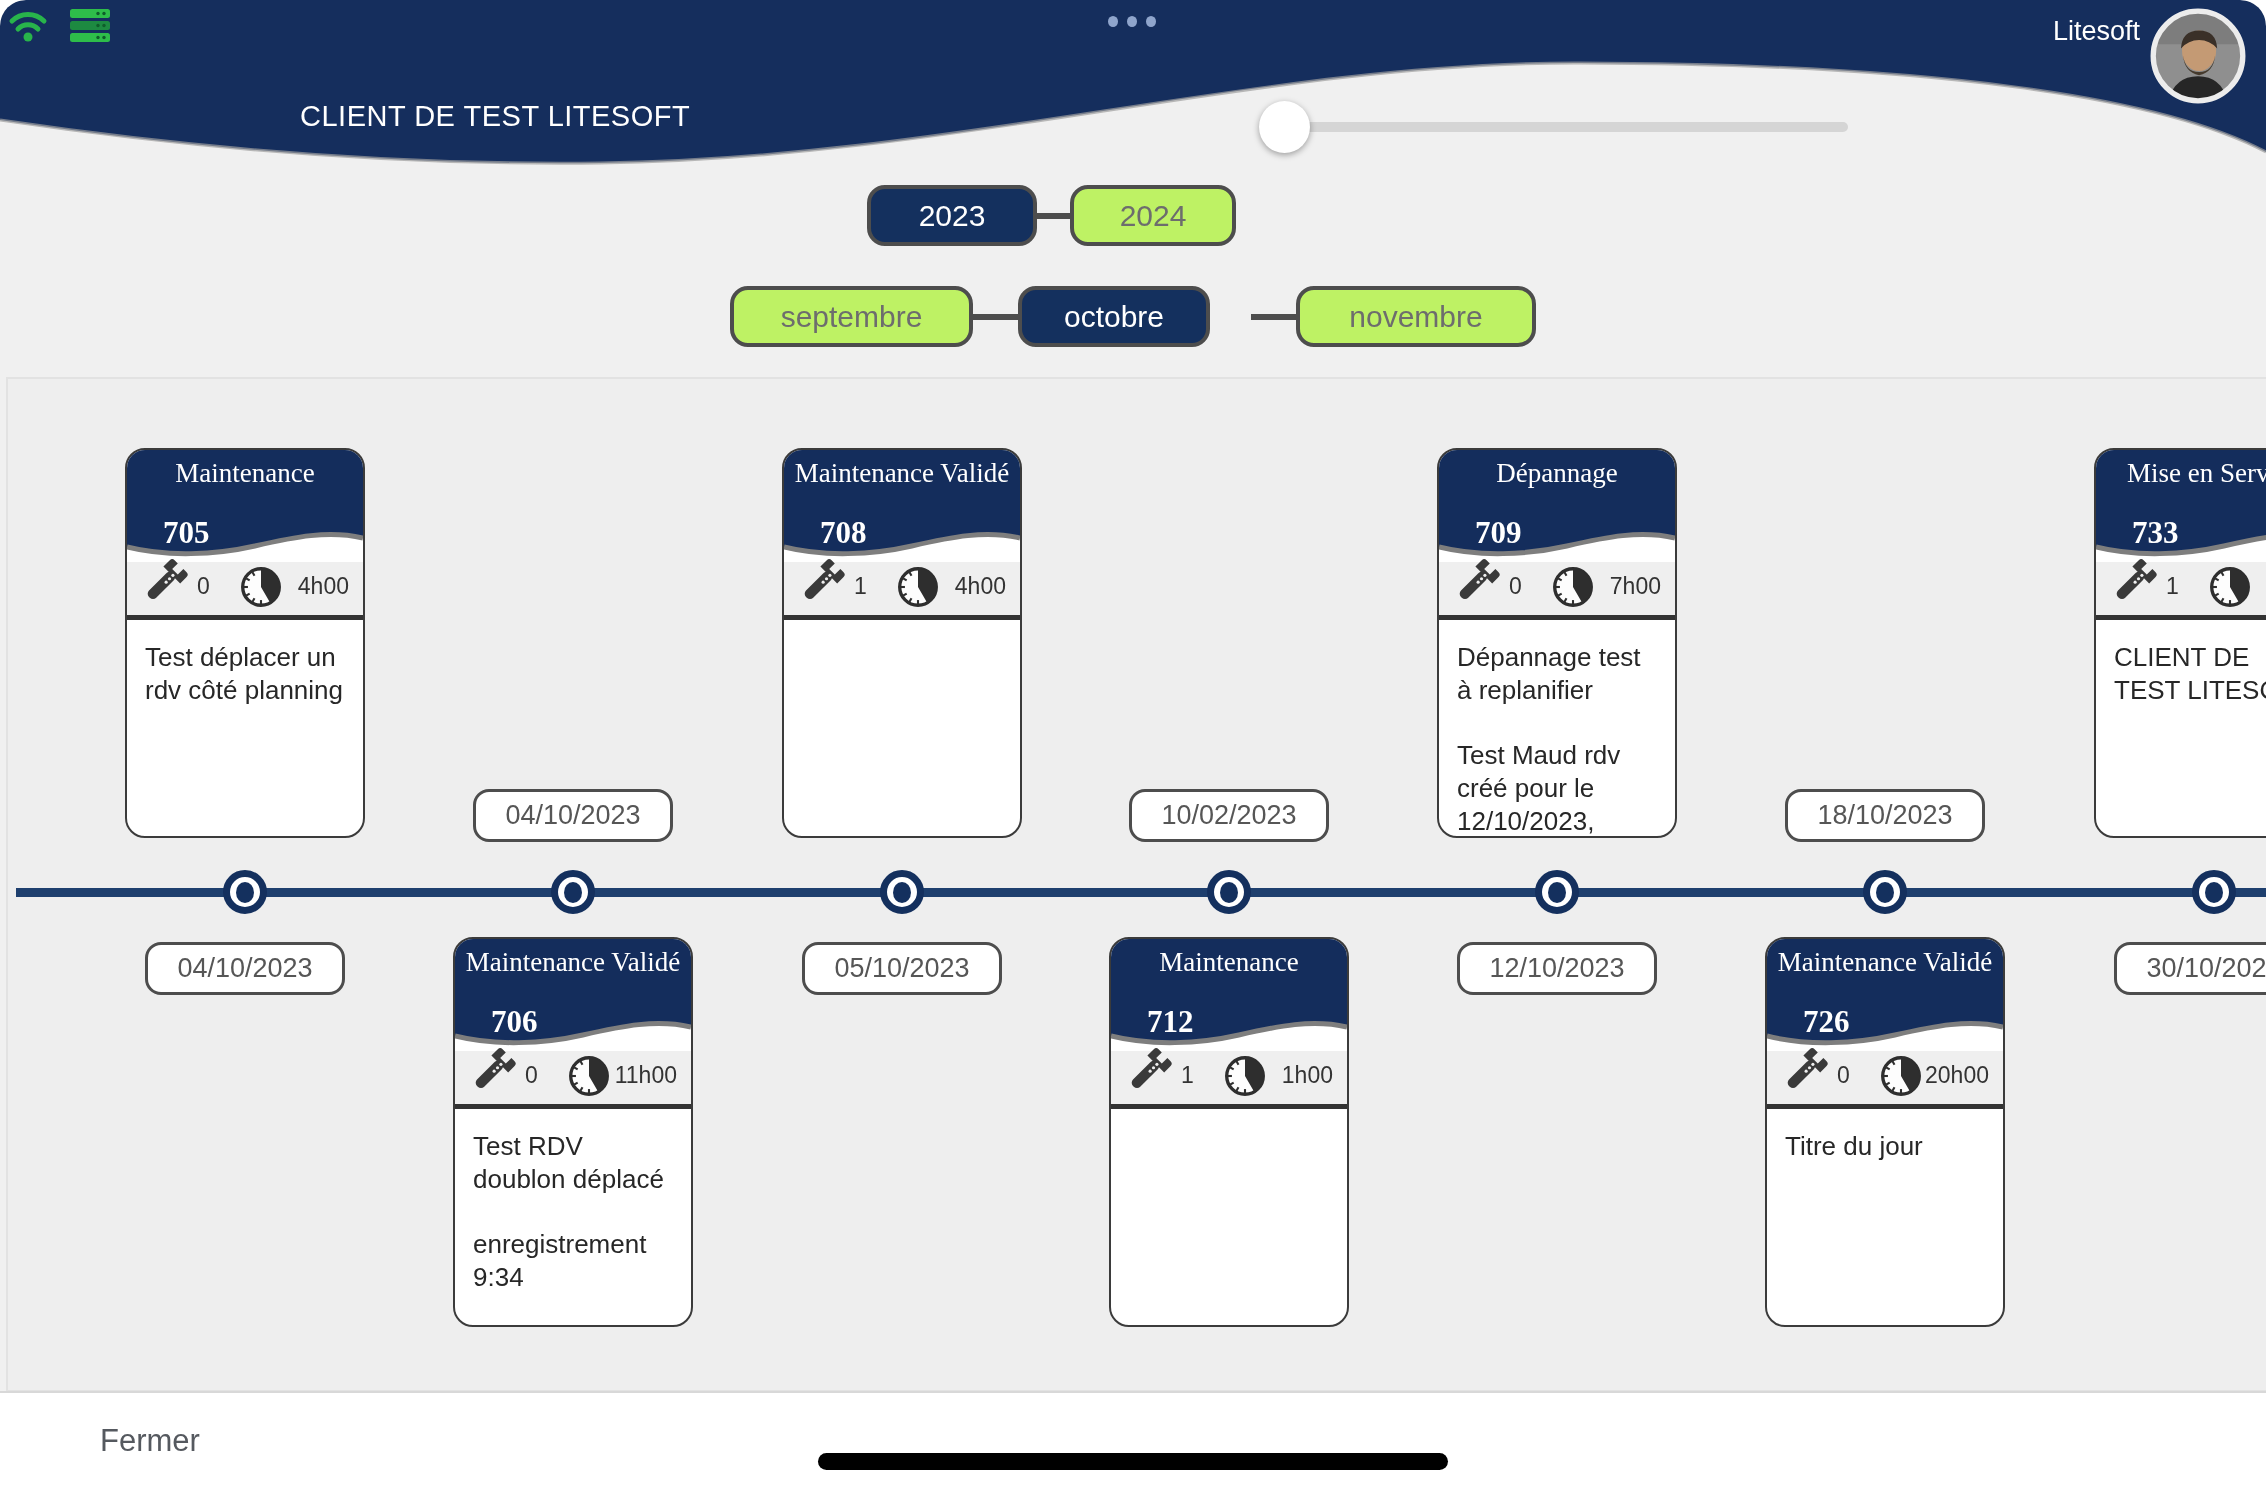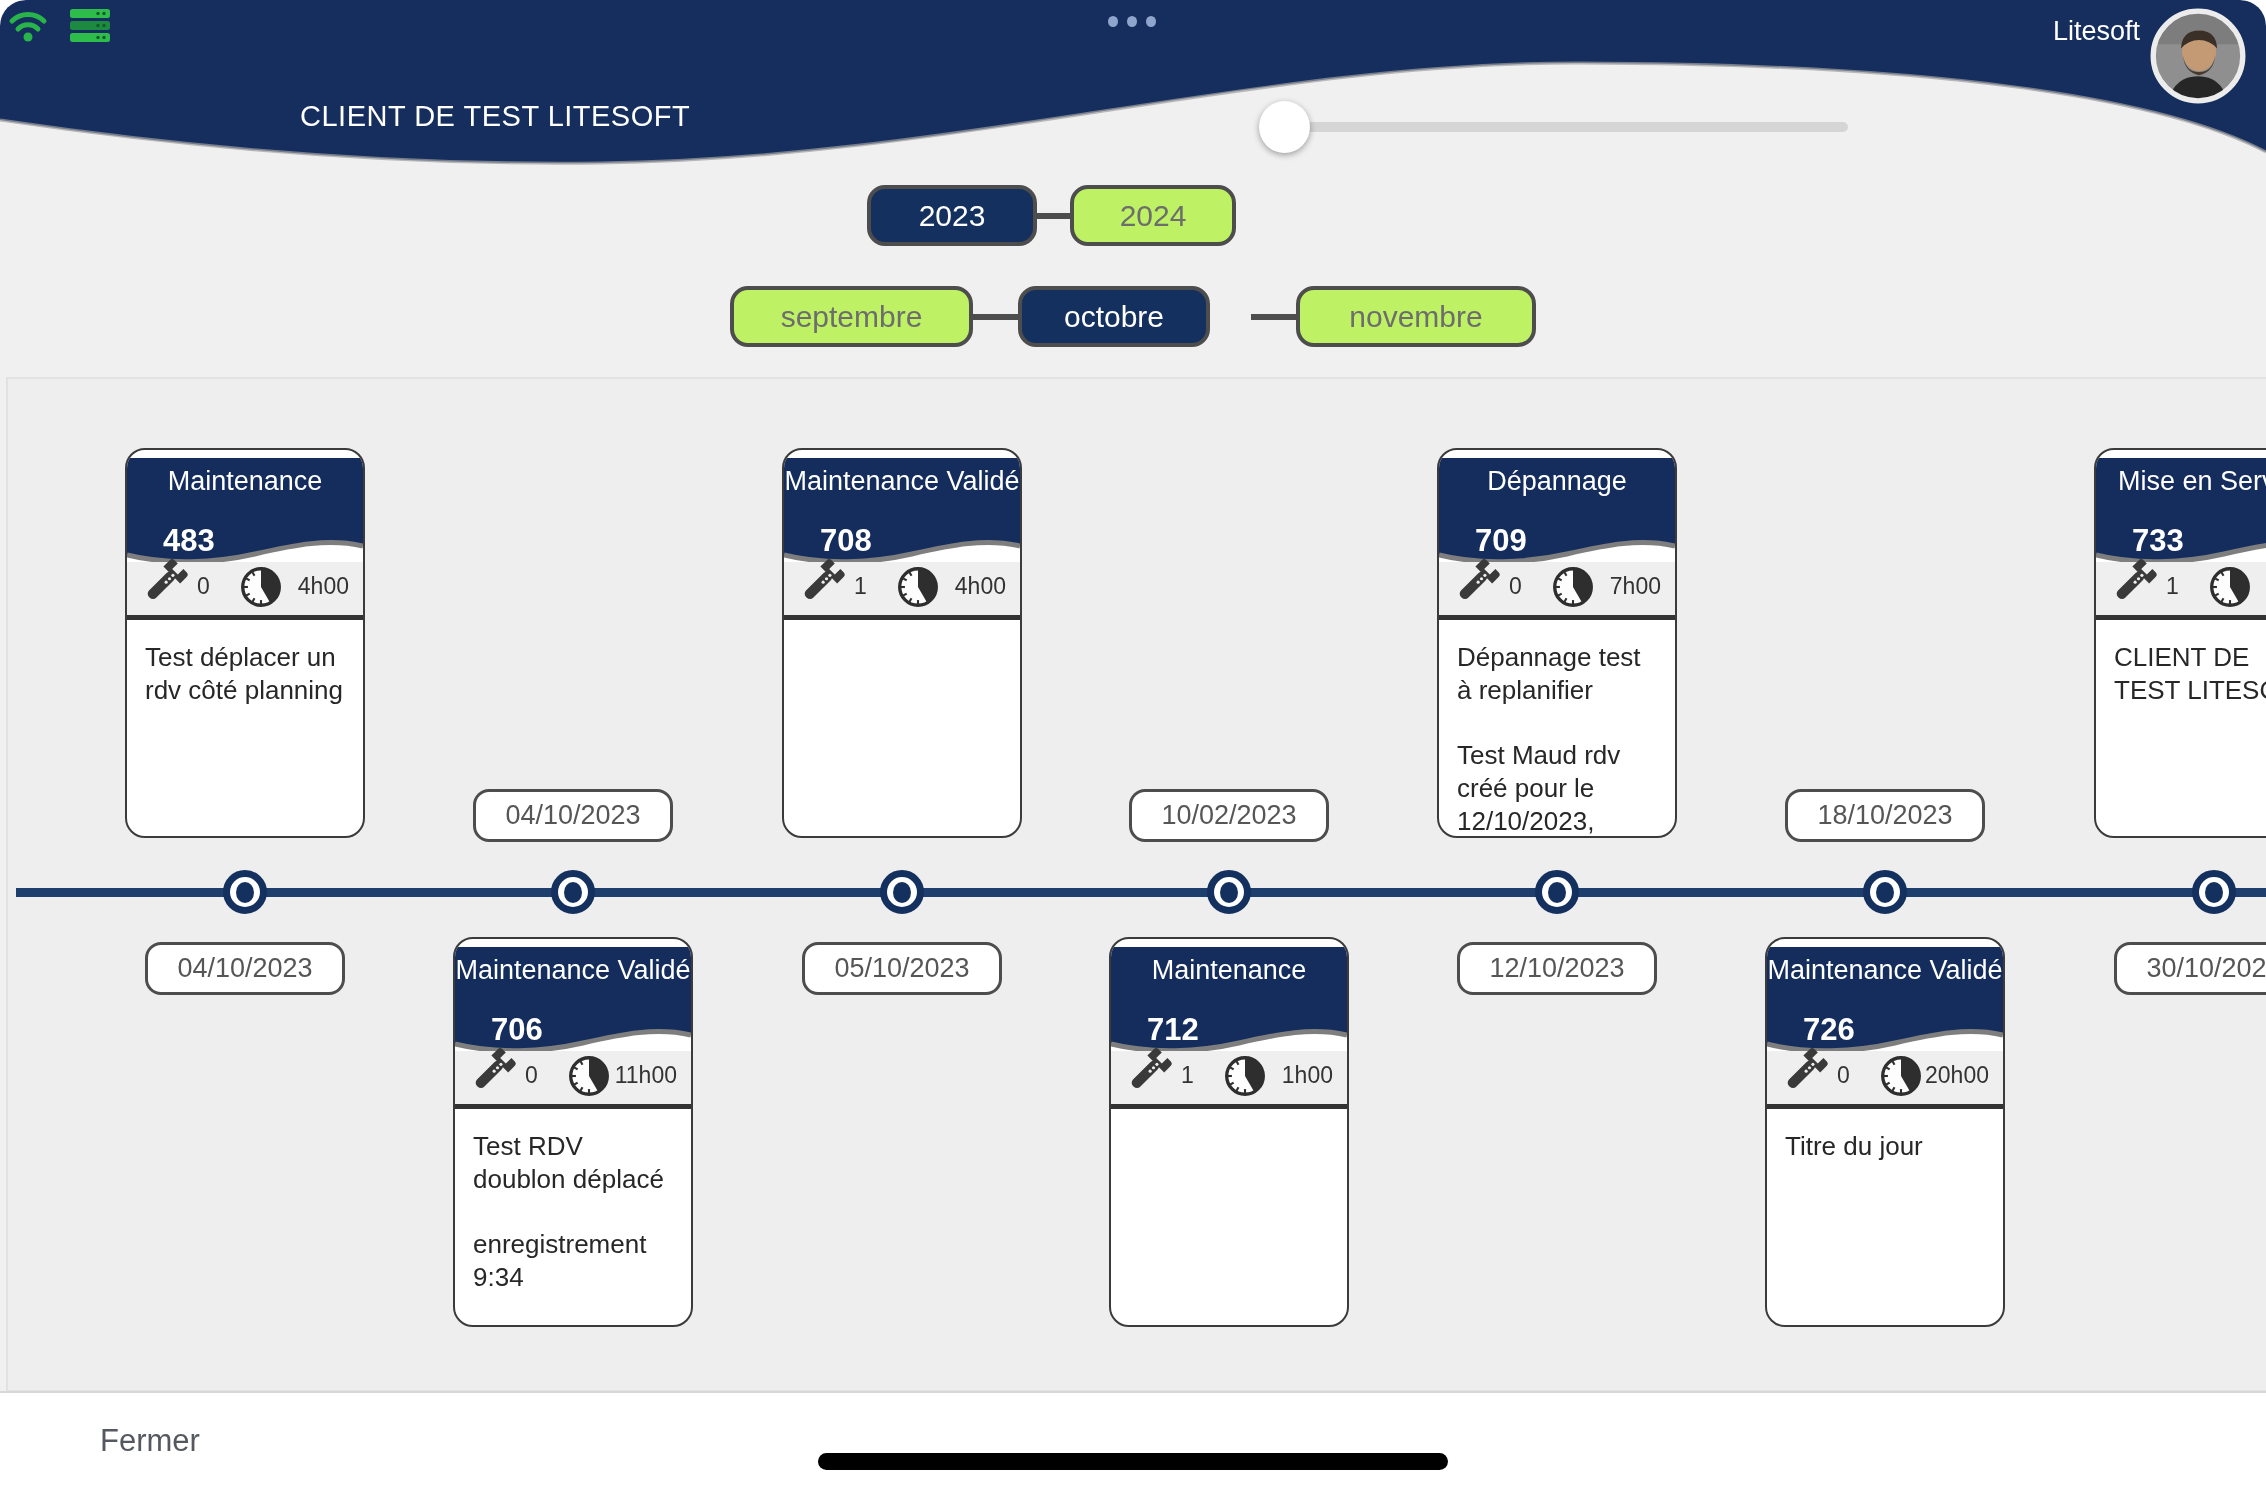--- a/index.html
+++ b/index.html
@@ -42,21 +42,21 @@
   .node.ev0{left:223px}.node.ev1{left:551px}.node.ev2{left:880px}.node.ev3{left:1207px}.node.ev4{left:1535px}.node.ev5{left:1863px}.node.ev6{left:2192px}
 
   .date-pill{position:absolute;box-sizing:border-box;width:200px;height:53px;background:#fff;border:3px solid #4d4d4d;border-radius:16px;color:#565656;font-size:27px;display:flex;align-items:center;justify-content:center;}
   .date-pill.above{top:789px}.date-pill.below{top:942px}
   .date-pill.ev0{left:145px}.date-pill.ev1{left:473px}.date-pill.ev2{left:802px}.date-pill.ev3{left:1129px}.date-pill.ev4{left:1457px}.date-pill.ev5{left:1785px}.date-pill.ev6{left:2114px}
 
   
   .card{position:absolute;width:240px;height:390px;box-sizing:border-box;background:#fff;border:2.5px solid #3b3b3b;border-radius:20px;overflow:hidden;}
   .card.above{top:448px}.card.below{top:937px}
   .card.ev0{left:125px}.card.ev1{left:453px}.card.ev2{left:782px}.card.ev3{left:1109px}.card.ev4{left:1437px}.card.ev5{left:1765px}.card.ev6{left:2094px}
-  .card-head{position:absolute;left:0;top:8px;width:100%;height:132px;}
+  .card-head{position:absolute;left:0;top:0;width:100%;height:132px;font-family:Liberation Serif, serif;}
   .head-wave{position:absolute;left:0;top:0;width:100%;height:112px;}
   .card-type{position:absolute;left:0;top:7px;width:100%;text-align:center;color:#fff;font-size:27px;line-height:1.22;}
   .card-id{position:absolute;left:36px;top:65px;color:#fff;font-size:31px;font-weight:bold;}
   .card-stats{position:absolute;left:0;top:112px;width:100%;height:58px;box-sizing:border-box;background:#efefef;border-bottom:5px solid #333;display:flex;align-items:center;padding:0 12px 4px 12px;}
   .wrench{width:52px;height:52px;margin-top:-12px;flex:0 0 auto;}
   .stat-count{font-size:23px;color:#333;margin-left:6px;}
   .clock{width:46px;height:46px;margin-left:28px;flex:0 0 auto;}
   .stat-duration{font-size:23px;color:#333;margin-left:auto;padding-right:2px;}
   .card-body{position:absolute;left:0;top:175px;width:100%;bottom:0;box-sizing:border-box;padding:16px 16px 10px 18px;font-size:26px;line-height:1.26;color:#272727;white-space:pre-line;}
 
@@ -174,21 +174,21 @@
   <div class="date-pill above ev5">18/10/2023</div>
   <div class="date-pill below ev6">30/10/2023</div>
 
   <div class="card above ev0">
     <div class="card-head">
       <svg class="head-wave" viewBox="0 0 240 112" preserveAspectRatio="none">
         <path d="M0,0 H240 V88 C205,80 170,87 130,96 C90,105 40,107 0,97 Z" fill="#142d5c"></path>
         <path d="M0,97 C40,107 90,105 130,96 C170,87 205,80 240,88" fill="none" stroke="#7e7e7e" stroke-width="5"></path>
       </svg>
       <div class="card-type">Maintenance</div>
-      <div class="card-id">483</div>
+      <div class="card-id">705</div>
     </div>
     <div class="card-stats">
       <svg class="wrench" viewBox="0 0 46 46">
         <g transform="rotate(45 23 23)" fill="#3a3a3a">
           <rect x="19" y="13" width="9" height="30" rx="4"></rect>
           <path d="M13,15 v-8 a3,3 0 0 1 3,-3 h4 v7 h7 v-7 h4 a3,3 0 0 1 3,3 v8 z"></path>
         </g>
         <g fill="#efefef">
             <circle cx="24" cy="24" r="1.4"></circle>
             <circle cx="27" cy="21" r="1.4"></circle>

